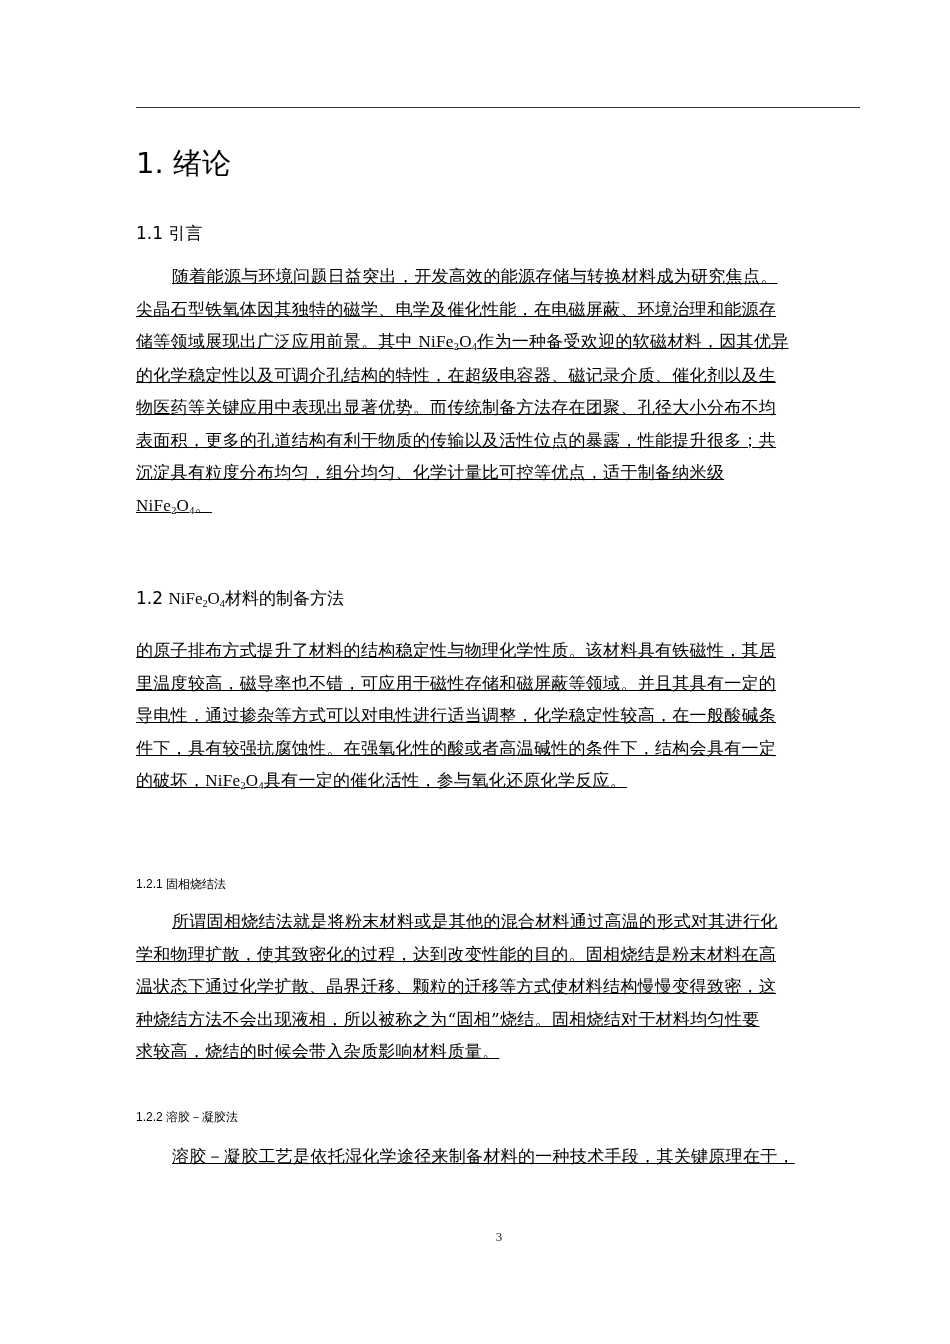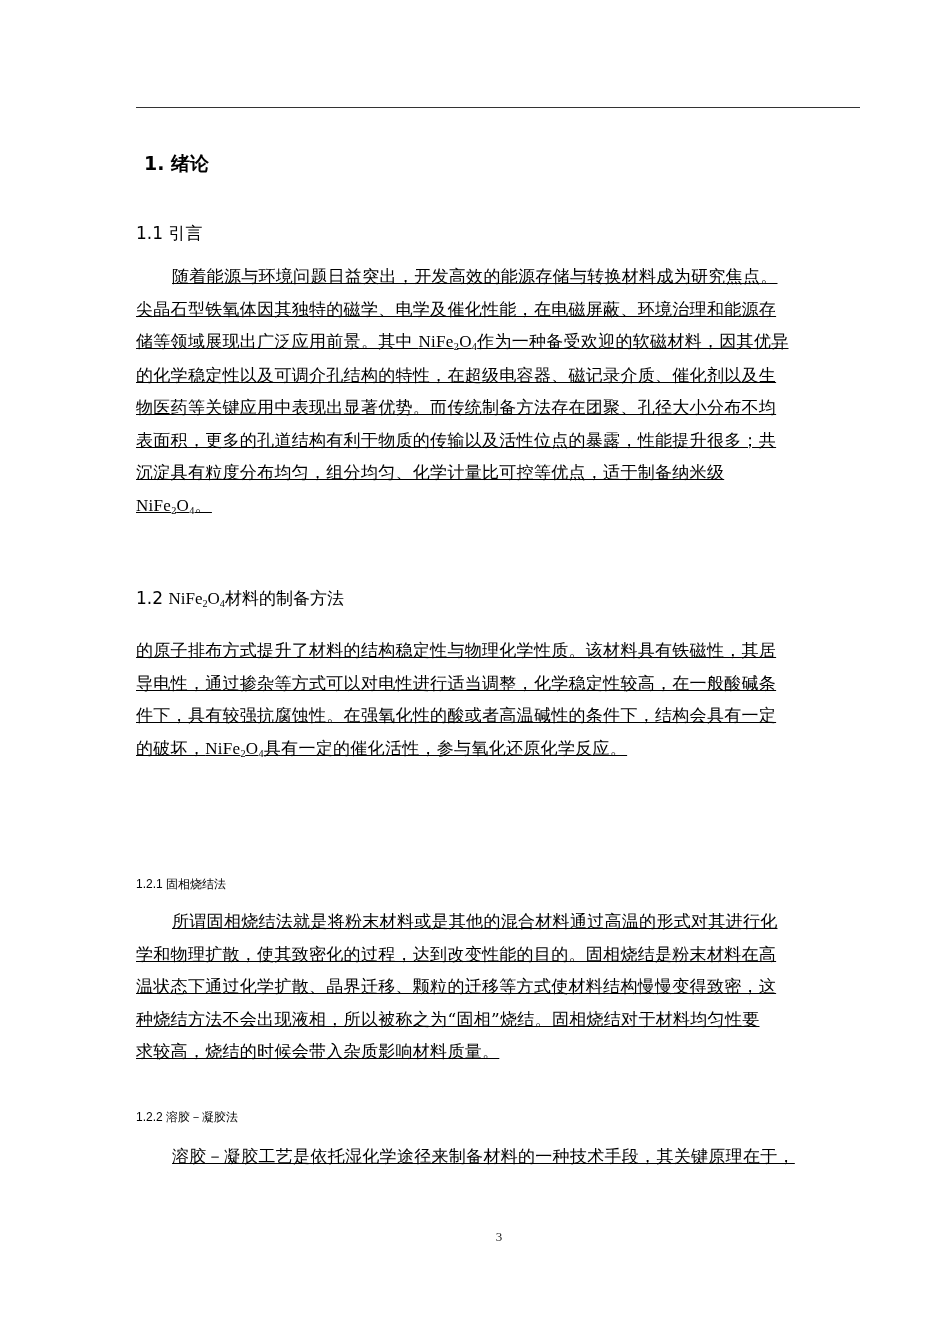--- a/index.html
+++ b/index.html
@@ -1,21 +1,21 @@
 <!DOCTYPE html>
 <html><head>
 <meta charset="utf-8">
 <style>
   html, body { margin: 0; padding: 0; background: #ffffff; }
   body { width: 950px; height: 1344px; position: relative; overflow: hidden;
          font-family: "DejaVu Serif", "Liberation Serif", serif; color: #000; }
   .rule { position: absolute; left: 136px; top: 107px; width: 724px; height: 0;
           border-top: 1.5px solid #333; }
-  .h1 { position: absolute; left: 144px; top: 146px; font-size: 19px; line-height: 34px;
-        font-family: "DejaVu Sans", "Liberation Sans", sans-serif; font-weight: bold; }
+  .h1 { position: absolute; left: 136px; top: 146px; font-size: 29px; line-height: 34px;
+        font-family: "DejaVu Sans", "Liberation Sans", sans-serif; }
   .h2 { position: absolute; left: 136px; font-size: 17px; line-height: 28px;
         font-family: "DejaVu Sans", "Liberation Sans", sans-serif; }
   .h3 { position: absolute; left: 136px; font-size: 12px; line-height: 24px;
         font-family: Liberation Sans, sans-serif; }
   .para { position: absolute; left: 136px; width: 724px; font-size: 17px; line-height: 32.5px;
           text-align: justify; text-indent: 2em; letter-spacing: 0.3px; }
   .para span.line { display: block; text-indent: 0; white-space: nowrap; text-decoration: underline; }
   .para span.line.first { padding-left: 36px; }
   .chem { font-family: "Liberation Serif", "DejaVu Serif", serif; margin-top: 17px; }
   sub { font-size: 60%; vertical-align: -3px; line-height: 0; }
@@ -40,20 +40,21 @@
   <span class="line">物医药等关键应用中表现出显著优势。而传统制备方法存在团聚、孔径大小分布不均</span>
   <span class="line">表面积，更多的孔道结构有利于物质的传输以及活性位点的暴露，性能提升很多；共</span>
   <span class="line">沉淀具有粒度分布均匀，组分均匀、化学计量比可控等优点，适于制备纳米级</span>
   <span class="line"><span class="chem">NiFe<sub>2</sub>O<sub>4</sub></span>。</span>
 </div>
 
 <div class="h2" style="top:584px">1.2 <span class="chem">NiFe<sub>2</sub>O<sub>4</sub></span>材料的制备方法</div>
 
 <div class="para" style="top:634px">
   <span class="line">的原子排布方式提升了材料的结构稳定性与物理化学性质。该材料具有铁磁性，其居</span>
+  <span class="line">里温度较高，磁导率也不错，可应用于磁性存储和磁屏蔽等领域。并且其具有一定的</span>
   <span class="line">导电性，通过掺杂等方式可以对电性进行适当调整，化学稳定性较高，在一般酸碱条</span>
   <span class="line">件下，具有较强抗腐蚀性。在强氧化性的酸或者高温碱性的条件下，结构会具有一定</span>
   <span class="line">的破坏，<span class="chem">NiFe<sub>2</sub>O<sub>4</sub></span>具有一定的催化活性，参与氧化还原化学反应。</span>
 </div>
 
 <div class="h3" style="top:872px">1.2.1 固相烧结法</div>
 
 <div class="para" style="top:905px">
   <span class="line first">所谓固相烧结法就是将粉末材料或是其他的混合材料通过高温的形式对其进行化</span>
   <span class="line">学和物理扩散，使其致密化的过程，达到改变性能的目的。固相烧结是粉末材料在高</span>

